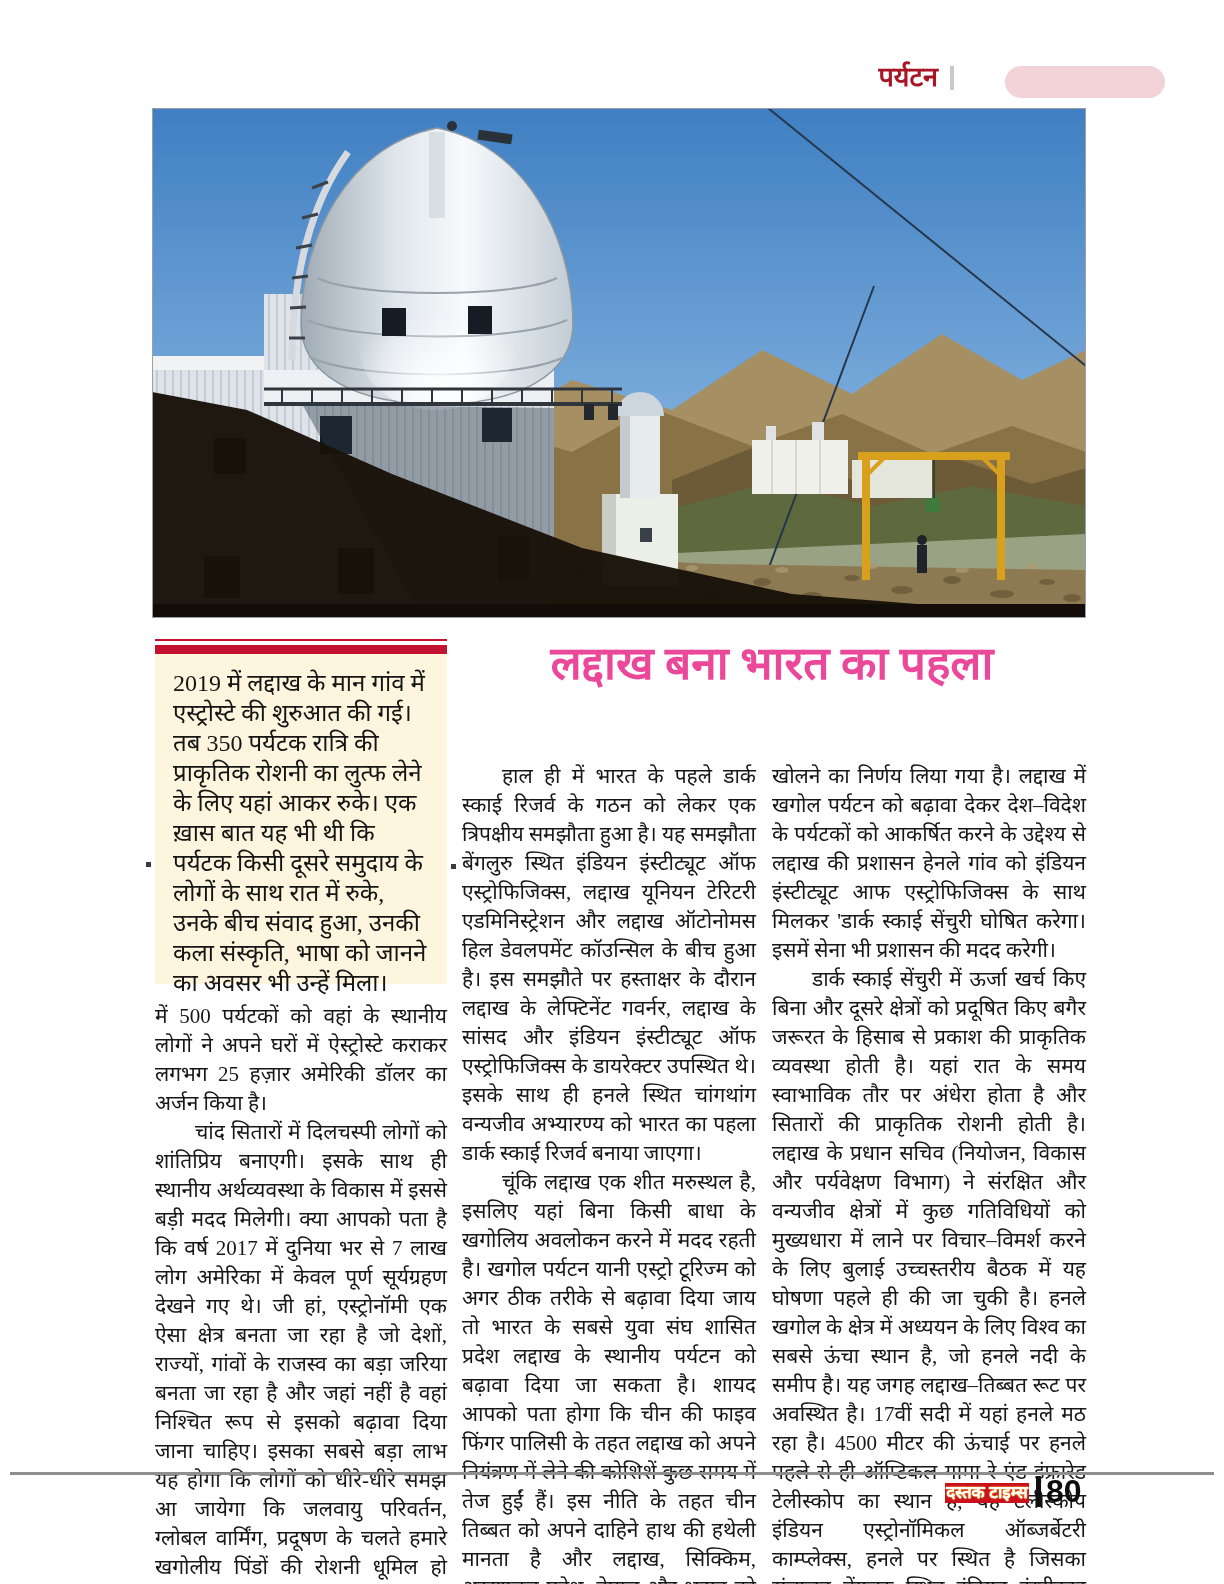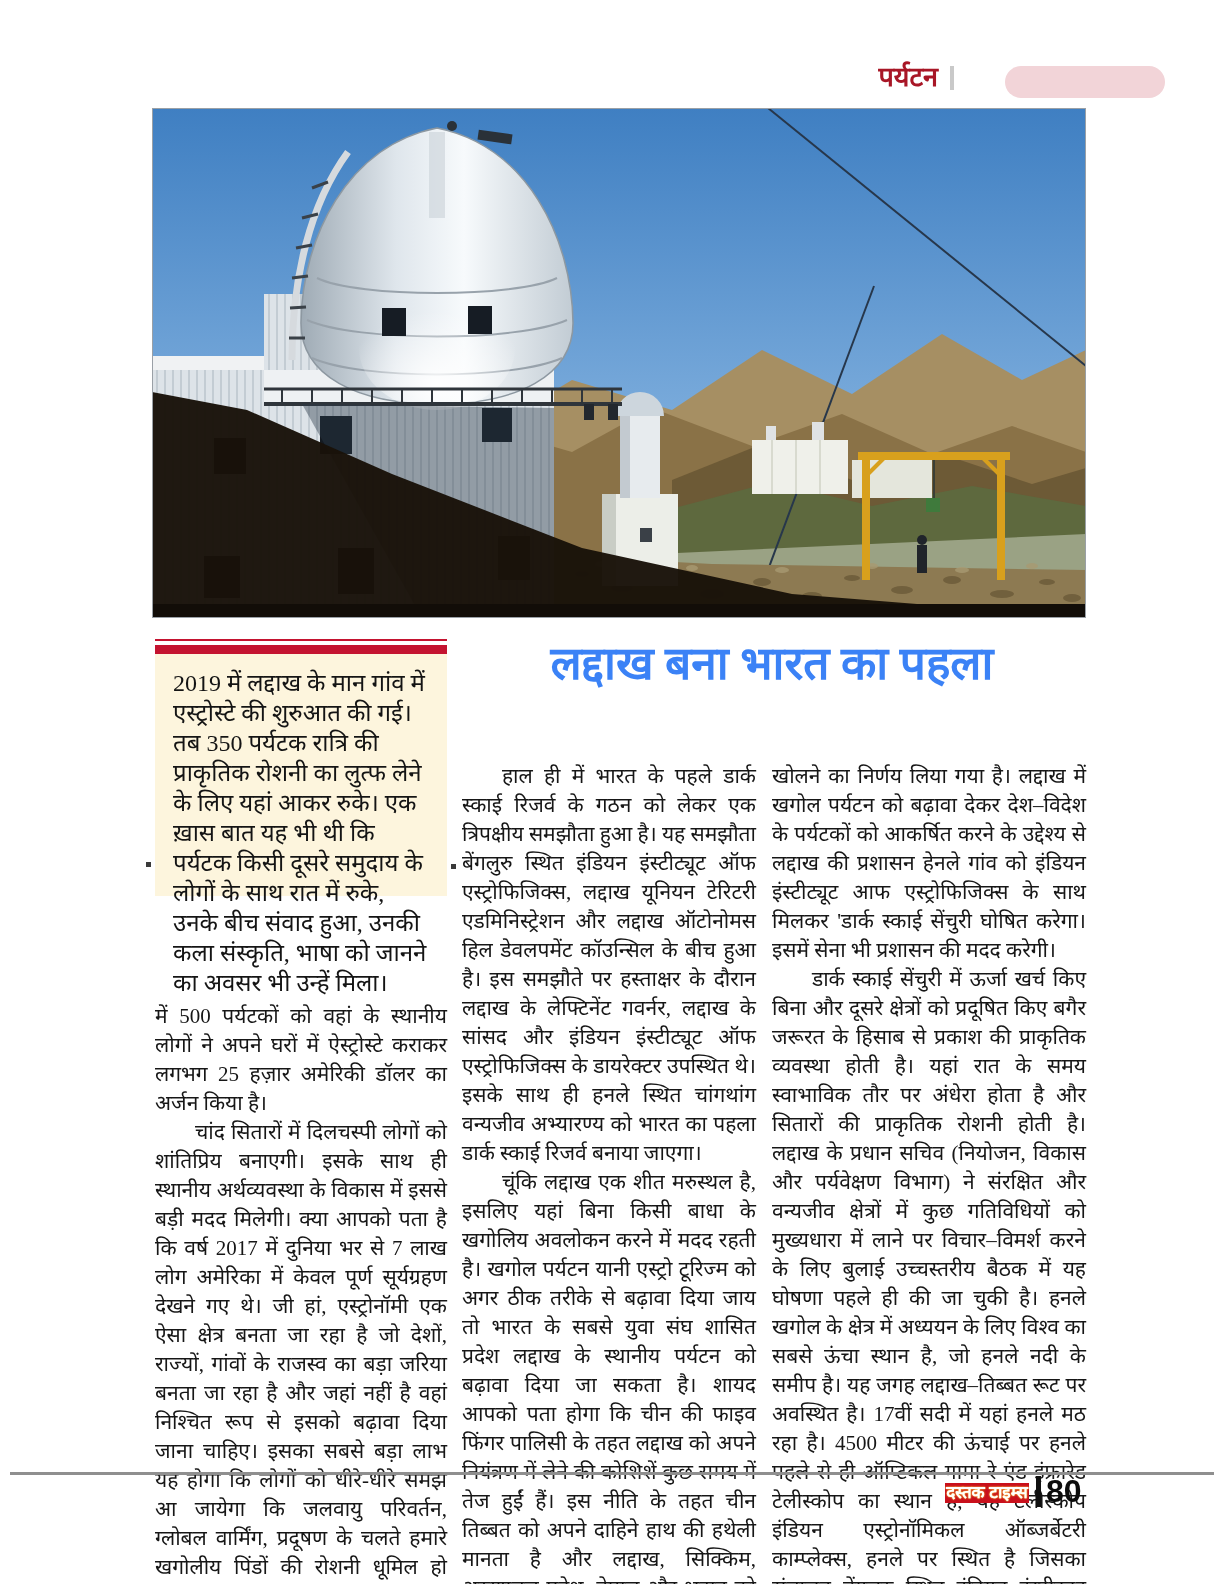--- a/index.html
+++ b/index.html
@@ -22,33 +22,33 @@
   }
   
   .photo{
     position:absolute;top:108px;left:152px;width:934px;height:510px;
     overflow:hidden;background:#4a86c6;
   }
   
   .hl-thin{position:absolute;top:639px;left:155px;width:292px;height:2px;background:#c41330;}
   .hl-thick{position:absolute;top:645px;left:155px;width:292px;height:9px;background:#c41330;}
   .hl-box{
-    position:absolute;top:654px;left:155px;width:292px;height:242px;
+    position:absolute;top:654px;left:155px;width:292px;height:330px;
     background:#fdf5dd;box-sizing:border-box;padding:14px 16px 0 18px;
   }
   .hl-box .hl-text{
     font-size:24px;line-height:30px;color:#141414;text-align:left;
   }
   .edge-dot{position:absolute;width:5px;height:5px;background:#3a3a3a;}
   .edge-dot.l{top:862px;left:146px;}
   .edge-dot.r{top:864px;left:451px;}
   
   .headline{
     position:absolute;top:636px;left:458px;width:628px;text-align:center;
-    font-weight:bold;color:#3b82f6;
+    font-weight:bold;color:#ec4899;
   }
   .headline .hl1{font-size:46px;line-height:56px;display:block;}
   .headline .hl2{font-size:46px;line-height:54px;display:block;}
   
   .col{position:absolute;text-align:justify;font-size:21px;line-height:29px;color:#161616;}
   .col p{margin:0;}
   .col p.indent{text-indent:1.9em;}
   .col-left{top:1002px;left:155px;width:292px;}
   .col-mid{top:762px;left:462px;width:294px;}
   .col-right{top:762px;left:772px;width:314px;}

